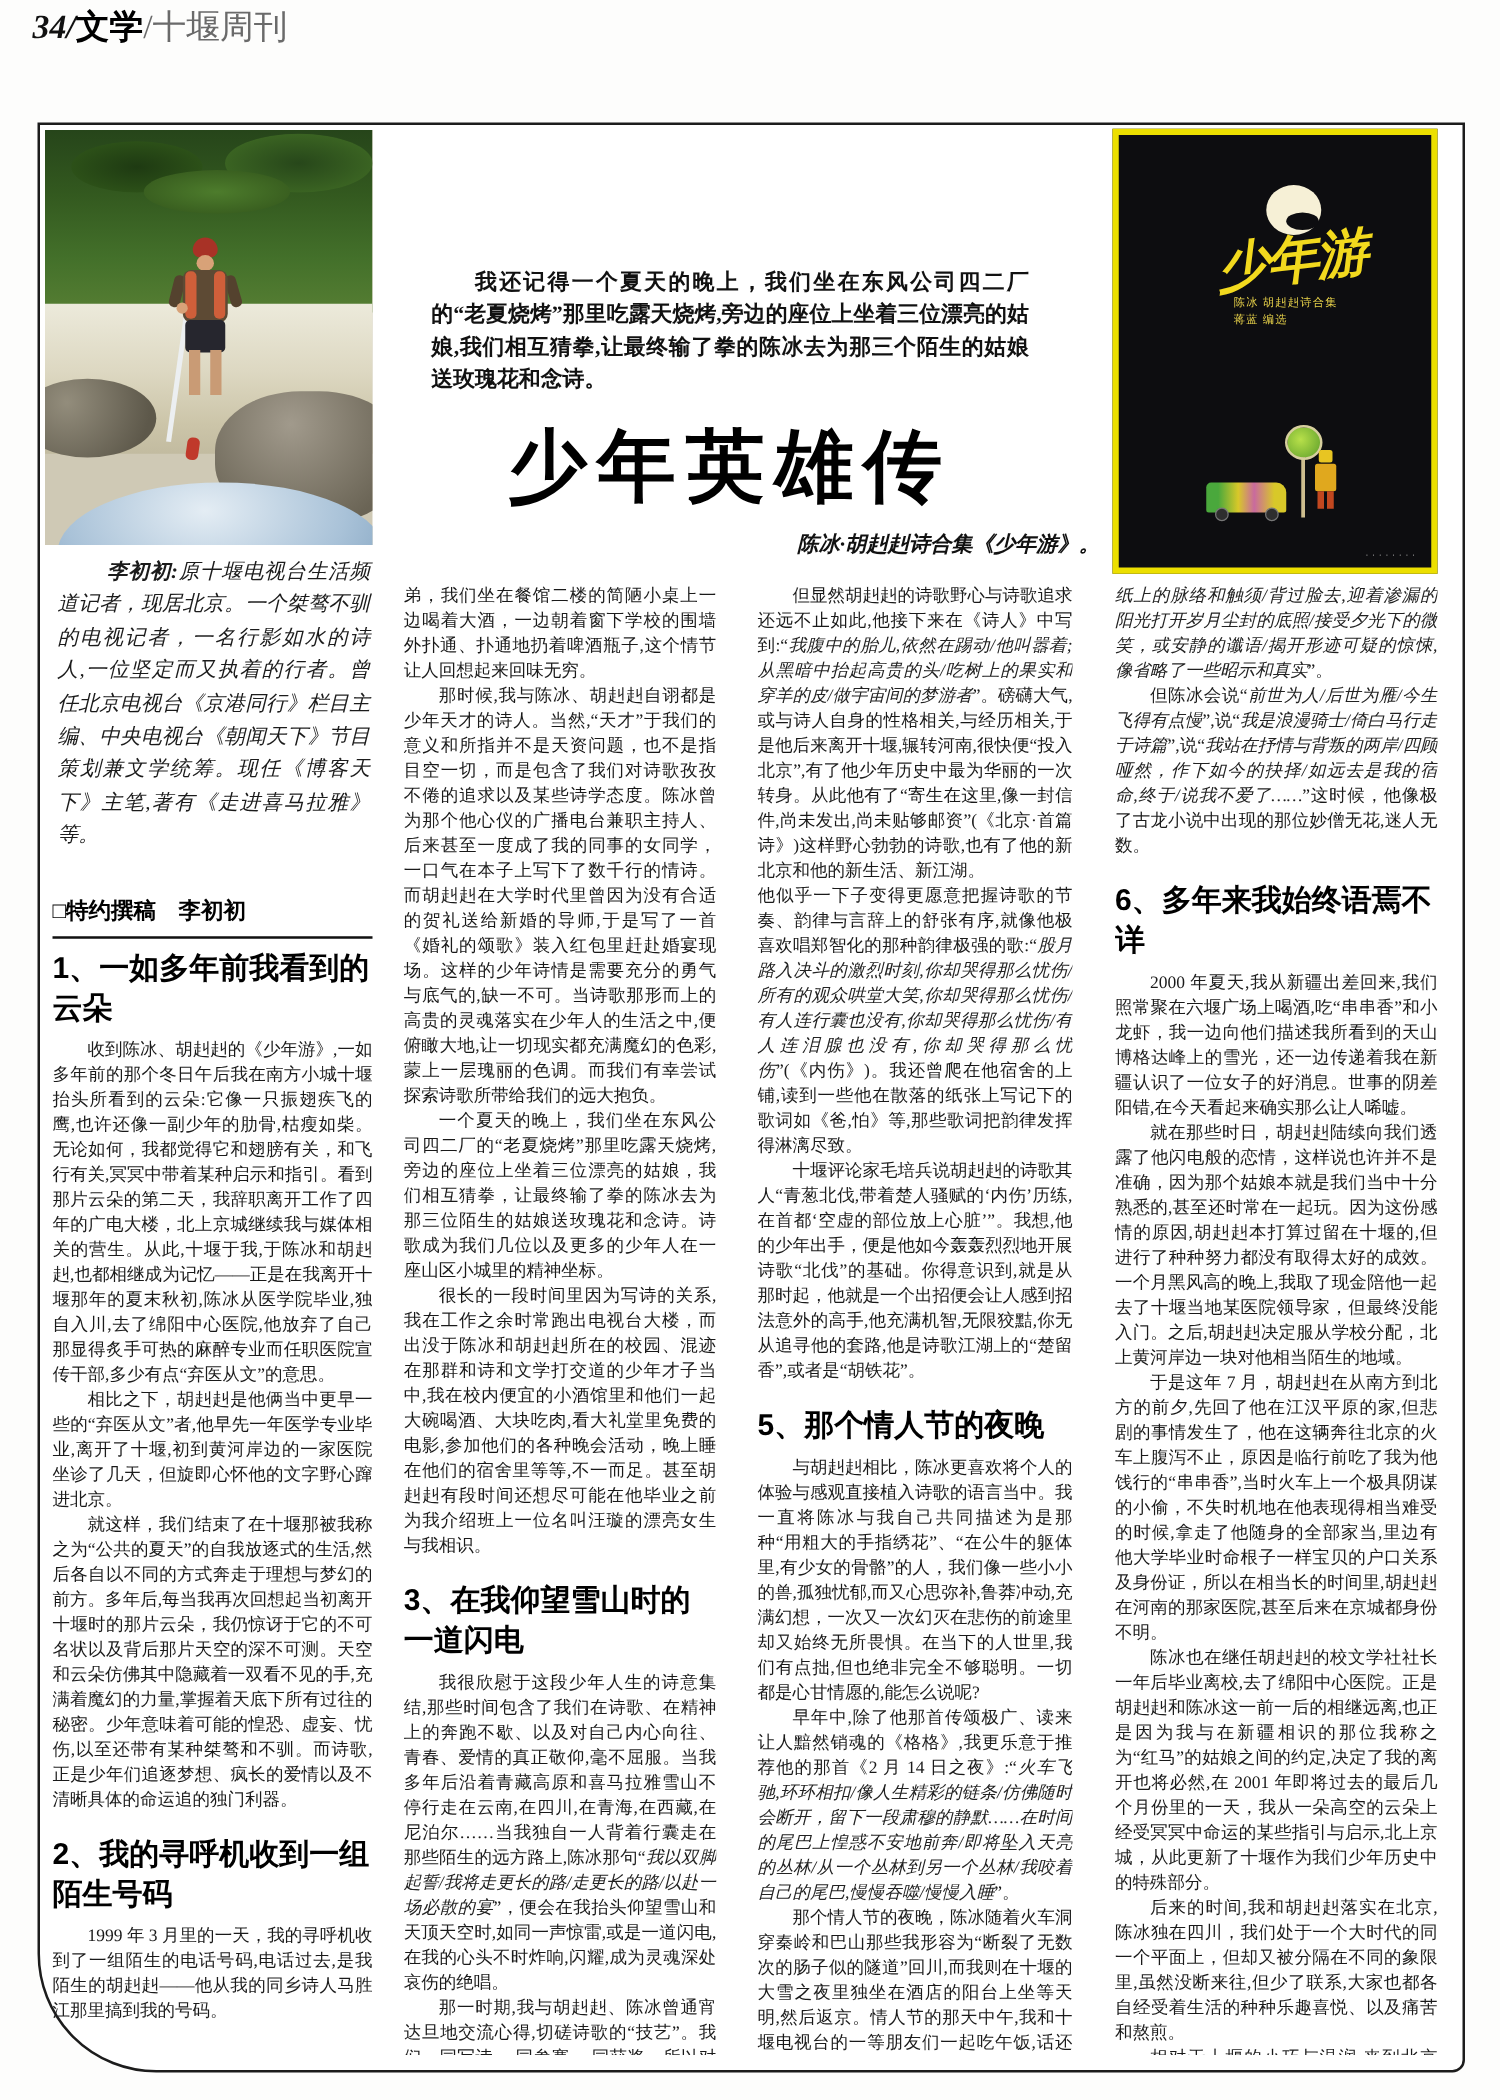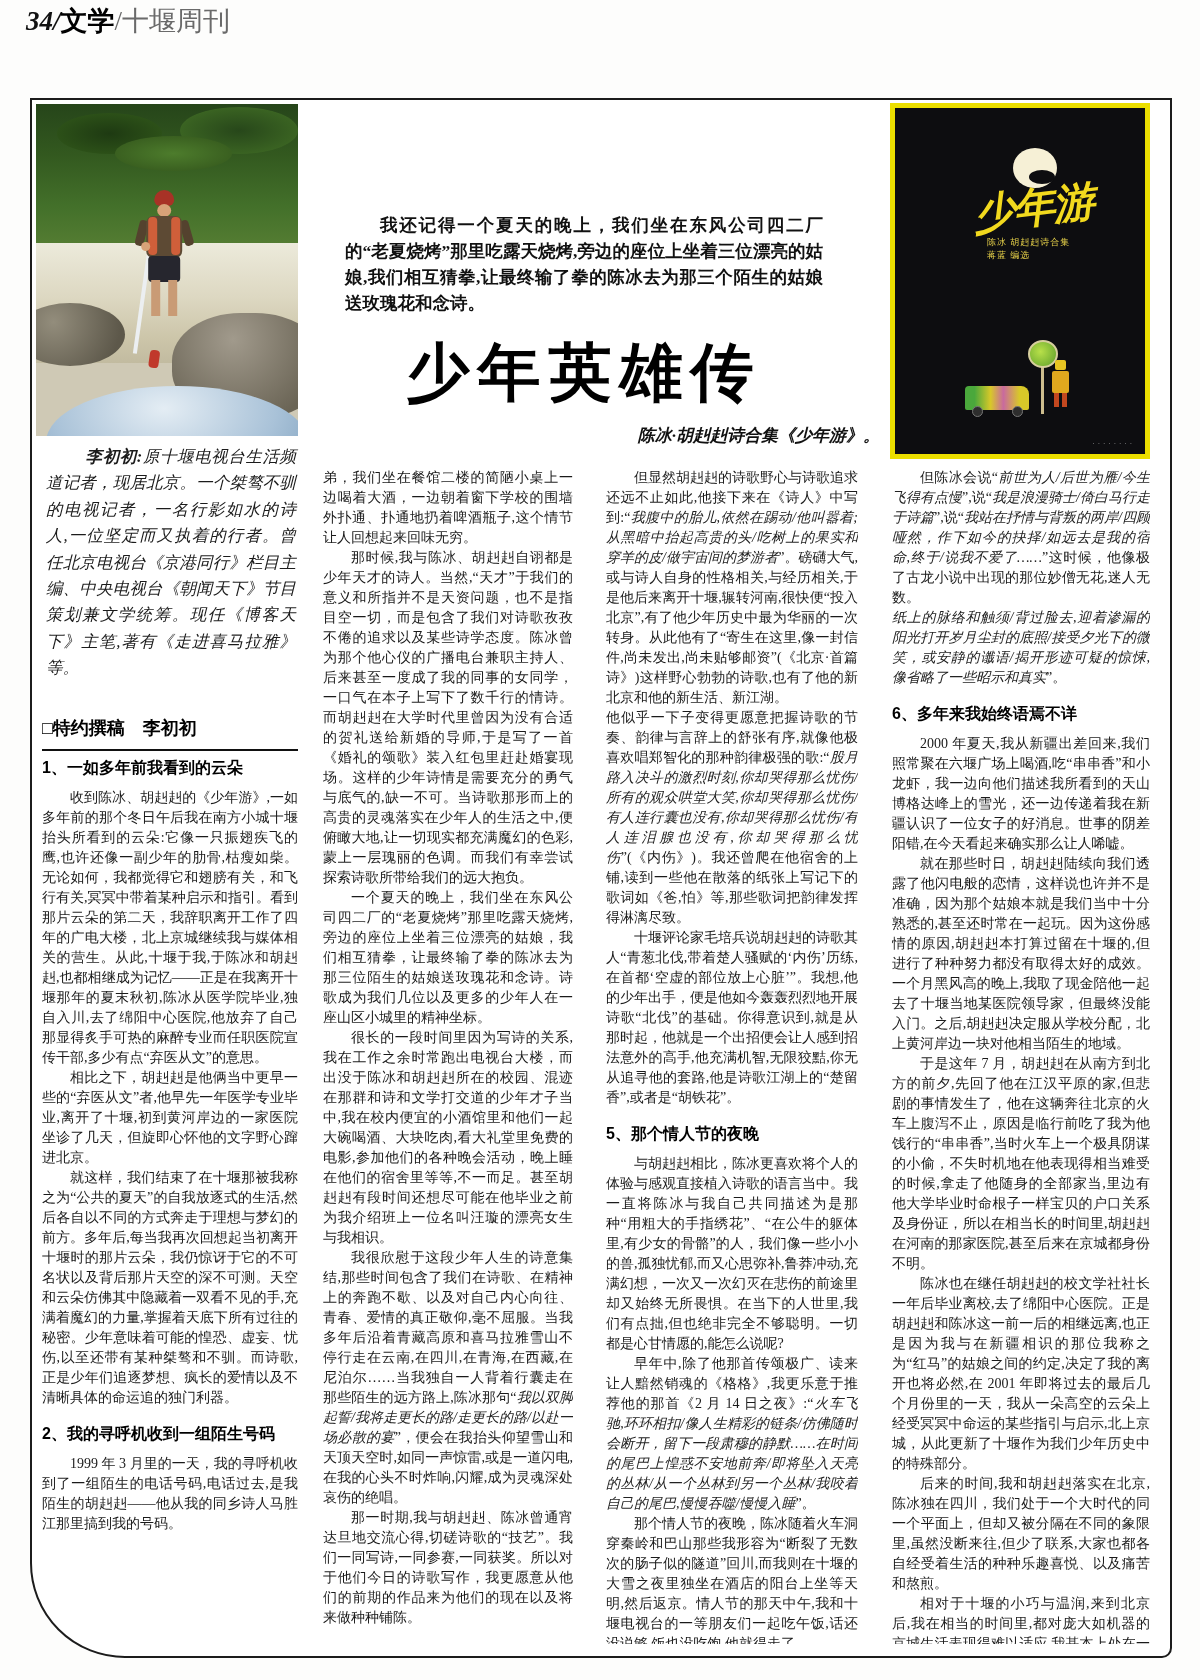--- a/index.html
+++ b/index.html
@@ -80,21 +80,21 @@
   .robot-body{position:absolute;left:157px;top:263px;width:17px;height:22px;background:#e0a81e;border-radius:2px;}
   .robot-legs{position:absolute;left:159px;top:285px;width:13px;height:14px;
        background:linear-gradient(90deg,#c2471f 40%,transparent 40%,transparent 60%,#c2471f 60%);}
   .cover-marks{position:absolute;right:10px;bottom:6px;color:#b9b9b9;font-size:7px;letter-spacing:3px;}
   
   .col{position:absolute;overflow:hidden;}
   .col-1{left:42px;top:758px;width:256px;height:886px;}
   .col-2{left:323px;top:468px;width:250px;height:1176px;}
   .col-3{left:606px;top:468px;width:252px;height:1176px;}
   .col-4{left:892px;top:468px;width:258px;height:1176px;}
-  .sec-heading{font-family:"Liberation Sans","DejaVu Sans",sans-serif;font-size:16px;font-weight:800;
+  .sec-heading{font-family:"Liberation Sans","DejaVu Sans",sans-serif;font-size:24px;font-weight:800;
        color:#000;margin:16px 0 9px;letter-spacing:0;}
   .sec-heading:first-child{margin-top:0;}
   .body-p{margin:0;font-size:14px;line-height:20px;text-align:justify;text-indent:2em;color:#1a1a1a;}
   .noindent{text-indent:0;}
   .verse{font-style:italic;color:#222;}
 </style>
 </head>
 <body>
 
 <div class="masthead">
@@ -165,35 +165,36 @@
     <p class="body-p"><span>相比之下，胡赳赳是他俩当中更早一些的“弃医从文”者,他早先一年医学专业毕业,离开了十堰,初到黄河岸边的一家医院坐诊了几天，但旋即心怀他的文字野心蹿进北京。</span></p>
     <p class="body-p"><span>就这样，我们结束了在十堰那被我称之为“公共的夏天”的自我放逐式的生活,然后各自以不同的方式奔走于理想与梦幻的前方。多年后,每当我再次回想起当初离开十堰时的那片云朵，我仍惊讶于它的不可名状以及背后那片天空的深不可测。天空和云朵仿佛其中隐藏着一双看不见的手,充满着魔幻的力量,掌握着天底下所有过往的秘密。少年意味着可能的惶恐、虚妄、忧伤,以至还带有某种桀骜和不驯。而诗歌,正是少年们追逐梦想、疯长的爱情以及不清晰具体的命运追的独门利器。</span></p>
     <div class="sec-heading">2、我的寻呼机收到一组陌生号码</div>
     <p class="body-p"><span>1999 年 3 月里的一天，我的寻呼机收到了一组陌生的电话号码,电话过去,是我陌生的胡赳赳——他从我的同乡诗人马胜江那里搞到我的号码。</span></p>
   </div>
 <div class="col col-2">
     <p class="body-p noindent"><span>弟，我们坐在餐馆二楼的简陋小桌上一边喝着大酒，一边朝着窗下学校的围墙外扑通、扑通地扔着啤酒瓶子,这个情节让人回想起来回味无穷。</span></p>
     <p class="body-p"><span>那时候,我与陈冰、胡赳赳自诩都是少年天才的诗人。当然,“天才”于我们的意义和所指并不是天资问题，也不是指目空一切，而是包含了我们对诗歌孜孜不倦的追求以及某些诗学态度。陈冰曾为那个他心仪的广播电台兼职主持人、后来甚至一度成了我的同事的女同学，一口气在本子上写下了数千行的情诗。而胡赳赳在大学时代里曾因为没有合适的贺礼送给新婚的导师,于是写了一首《婚礼的颂歌》装入红包里赶赴婚宴现场。这样的少年诗情是需要充分的勇气与底气的,缺一不可。当诗歌那形而上的高贵的灵魂落实在少年人的生活之中,便俯瞰大地,让一切现实都充满魔幻的色彩,蒙上一层瑰丽的色调。而我们有幸尝试探索诗歌所带给我们的远大抱负。</span></p>
     <p class="body-p"><span>一个夏天的晚上，我们坐在东风公司四二厂的“老夏烧烤”那里吃露天烧烤,旁边的座位上坐着三位漂亮的姑娘，我们相互猜拳，让最终输了拳的陈冰去为那三位陌生的姑娘送玫瑰花和念诗。诗歌成为我们几位以及更多的少年人在一座山区小城里的精神坐标。</span></p>
     <p class="body-p"><span>很长的一段时间里因为写诗的关系,我在工作之余时常跑出电视台大楼，而出没于陈冰和胡赳赳所在的校园、混迹在那群和诗和文学打交道的少年才子当中,我在校内便宜的小酒馆里和他们一起大碗喝酒、大块吃肉,看大礼堂里免费的电影,参加他们的各种晚会活动，晚上睡在他们的宿舍里等等,不一而足。甚至胡赳赳有段时间还想尽可能在他毕业之前为我介绍班上一位名叫汪璇的漂亮女生与我相识。</span></p>
+    <div class="sec-heading">3、在我仰望雪山时的一道闪电</div>
     <p class="body-p"><span>我很欣慰于这段少年人生的诗意集结,那些时间包含了我们在诗歌、在精神上的奔跑不歇、以及对自己内心向往、青春、爱情的真正敬仰,毫不屈服。当我多年后沿着青藏高原和喜马拉雅雪山不停行走在云南,在四川,在青海,在西藏,在尼泊尔……当我独自一人背着行囊走在那些陌生的远方路上,陈冰那句“</span><span class="verse">我以双脚起誓/我将走更长的路/走更长的路/以赴一场必散的宴</span><span>”，便会在我抬头仰望雪山和天顶天空时,如同一声惊雷,或是一道闪电,在我的心头不时炸响,闪耀,成为灵魂深处哀伤的绝唱。</span></p>
     <p class="body-p"><span>那一时期,我与胡赳赳、陈冰曾通宵达旦地交流心得,切磋诗歌的“技艺”。我们一同写诗,一同参赛,一同获奖。所以对于他们今日的诗歌写作，我更愿意从他们的前期的作品来为他们的现在以及将来做种种铺陈。</span></p>
   </div>
 <div class="col col-3">
     <p class="body-p"><span>但显然胡赳赳的诗歌野心与诗歌追求还远不止如此,他接下来在《诗人》中写到:“</span><span class="verse">我腹中的胎儿,依然在踢动/他叫嚣着;从黑暗中抬起高贵的头/吃树上的果实和穿羊的皮/做宇宙间的梦游者</span><span>”。磅礴大气,或与诗人自身的性格相关,与经历相关,于是他后来离开十堰,辗转河南,很快便“投入北京”,有了他少年历史中最为华丽的一次转身。从此他有了“寄生在这里,像一封信件,尚未发出,尚未贴够邮资”(《北京·首篇诗》)这样野心勃勃的诗歌,也有了他的新北京和他的新生活、新江湖。</span></p>
     <p class="body-p noindent"><span>他似乎一下子变得更愿意把握诗歌的节奏、韵律与言辞上的舒张有序,就像他极喜欢唱郑智化的那种韵律极强的歌:“</span><span class="verse">股月路入决斗的激烈时刻,你却哭得那么忧伤/所有的观众哄堂大笑,你却哭得那么忧伤/有人连行囊也没有,你却哭得那么忧伤/有人连泪腺也没有,你却哭得那么忧伤</span><span>”(《内伤》)。我还曾爬在他宿舍的上铺,读到一些他在散落的纸张上写记下的歌词如《爸,怕》等,那些歌词把韵律发挥得淋漓尽致。</span></p>
     <p class="body-p"><span>十堰评论家毛培兵说胡赳赳的诗歌其人“青葱北伐,带着楚人骚赋的‘内伤’历练,在首都‘空虚的部位放上心脏’”。我想,他的少年出手，便是他如今轰轰烈烈地开展诗歌“北伐”的基础。你得意识到,就是从那时起，他就是一个出招便会让人感到招法意外的高手,他充满机智,无限狡黠,你无从追寻他的套路,他是诗歌江湖上的“楚留香”,或者是“胡铁花”。</span></p>
     <div class="sec-heading">5、那个情人节的夜晚</div>
     <p class="body-p"><span>与胡赳赳相比，陈冰更喜欢将个人的体验与感观直接植入诗歌的语言当中。我一直将陈冰与我自己共同描述为是那种“用粗大的手指绣花”、“在公牛的躯体里,有少女的骨骼”的人，我们像一些小小的兽,孤独忧郁,而又心思弥补,鲁莽冲动,充满幻想，一次又一次幻灭在悲伤的前途里却又始终无所畏惧。在当下的人世里,我们有点拙,但也绝非完全不够聪明。一切都是心甘情愿的,能怎么说呢?</span></p>
     <p class="body-p"><span>早年中,除了他那首传颂极广、读来让人黯然销魂的《格格》,我更乐意于推荐他的那首《2 月 14 日之夜》:“</span><span class="verse">火车飞驰,环环相扣/像人生精彩的链条/仿佛随时会断开，留下一段肃穆的静默……在时间的尾巴上惶惑不安地前奔/即将坠入天亮的丛林/从一个丛林到另一个丛林/我咬着自己的尾巴,慢慢吞噬/慢慢入睡</span><span>”。</span></p>
     <p class="body-p"><span>那个情人节的夜晚，陈冰随着火车洞穿秦岭和巴山那些我形容为“断裂了无数次的肠子似的隧道”回川,而我则在十堰的大雪之夜里独坐在酒店的阳台上坐等天明,然后返京。情人节的那天中午,我和十堰电视台的一等朋友们一起吃午饭,话还没说够,饭也没吃饱,他就得走了。</span></p>
   </div>
 <div class="col col-4">
+    <p class="body-p noindent"><span class="verse">纸上的脉络和触须/背过脸去,迎着渗漏的阳光打开岁月尘封的底照/接受夕光下的微笑，或安静的谶语/揭开形迹可疑的惊悚,像省略了一些昭示和真实</span><span>”。</span></p>
     <p class="body-p"><span>但陈冰会说“</span><span class="verse">前世为人/后世为雁/今生飞得有点慢</span><span>”,说“</span><span class="verse">我是浪漫骑士/倚白马行走于诗篇</span><span>”,说“</span><span class="verse">我站在抒情与背叛的两岸/四顾哑然，作下如今的抉择/如远去是我的宿命,终于/说我不爱了……</span><span>”这时候，他像极了古龙小说中出现的那位妙僧无花,迷人无数。</span></p>
-    <p class="body-p noindent"><span class="verse">纸上的脉络和触须/背过脸去,迎着渗漏的阳光打开岁月尘封的底照/接受夕光下的微笑，或安静的谶语/揭开形迹可疑的惊悚,像省略了一些昭示和真实</span><span>”。</span></p>
     <div class="sec-heading">6、多年来我始终语焉不详</div>
     <p class="body-p"><span>2000 年夏天,我从新疆出差回来,我们照常聚在六堰广场上喝酒,吃“串串香”和小龙虾，我一边向他们描述我所看到的天山博格达峰上的雪光，还一边传递着我在新疆认识了一位女子的好消息。世事的阴差阳错,在今天看起来确实那么让人唏嘘。</span></p>
     <p class="body-p"><span>就在那些时日，胡赳赳陆续向我们透露了他闪电般的恋情，这样说也许并不是准确，因为那个姑娘本就是我们当中十分熟悉的,甚至还时常在一起玩。因为这份感情的原因,胡赳赳本打算过留在十堰的,但进行了种种努力都没有取得太好的成效。一个月黑风高的晚上,我取了现金陪他一起去了十堰当地某医院领导家，但最终没能入门。之后,胡赳赳决定服从学校分配，北上黄河岸边一块对他相当陌生的地域。</span></p>
     <p class="body-p"><span>于是这年 7 月，胡赳赳在从南方到北方的前夕,先回了他在江汉平原的家,但悲剧的事情发生了，他在这辆奔往北京的火车上腹泻不止，原因是临行前吃了我为他饯行的“串串香”,当时火车上一个极具阴谋的小偷，不失时机地在他表现得相当难受的时候,拿走了他随身的全部家当,里边有他大学毕业时命根子一样宝贝的户口关系及身份证，所以在相当长的时间里,胡赳赳在河南的那家医院,甚至后来在京城都身份不明。</span></p>
     <p class="body-p"><span>陈冰也在继任胡赳赳的校文学社社长一年后毕业离校,去了绵阳中心医院。正是胡赳赳和陈冰这一前一后的相继远离,也正是因为我与在新疆相识的那位我称之为“红马”的姑娘之间的约定,决定了我的离开也将必然,在 2001 年即将过去的最后几个月份里的一天，我从一朵高空的云朵上经受冥冥中命运的某些指引与启示,北上京城，从此更新了十堰作为我们少年历史中的特殊部分。</span></p>
     <p class="body-p"><span>后来的时间,我和胡赳赳落实在北京,陈冰独在四川，我们处于一个大时代的同一个平面上，但却又被分隔在不同的象限里,虽然没断来往,但少了联系,大家也都各自经受着生活的种种乐趣喜悦、以及痛苦和熬煎。</span></p>
     <p class="body-p"><span>相对于十堰的小巧与温润,来到北京后,我在相当的时间里,都对庞大如机器的京城生活表现得难以适应,我基本上处在一种难以自拔的失语状态,直到 2004 年年底。</span></p>
   </div>
 
 </body></html>

